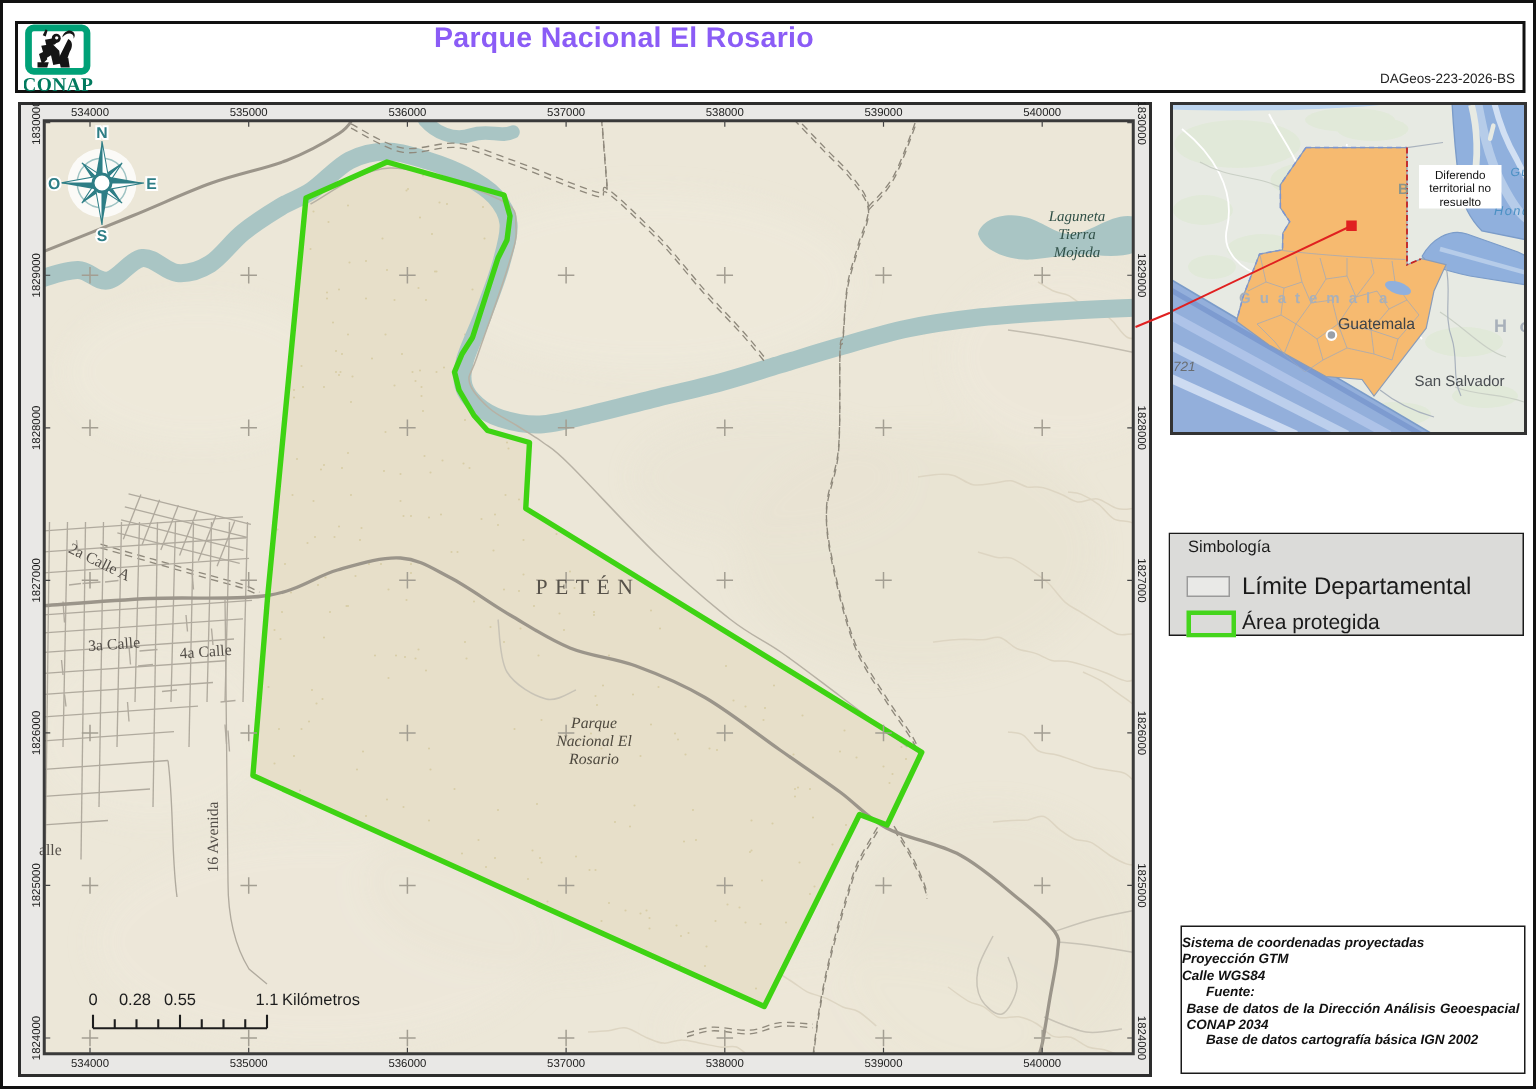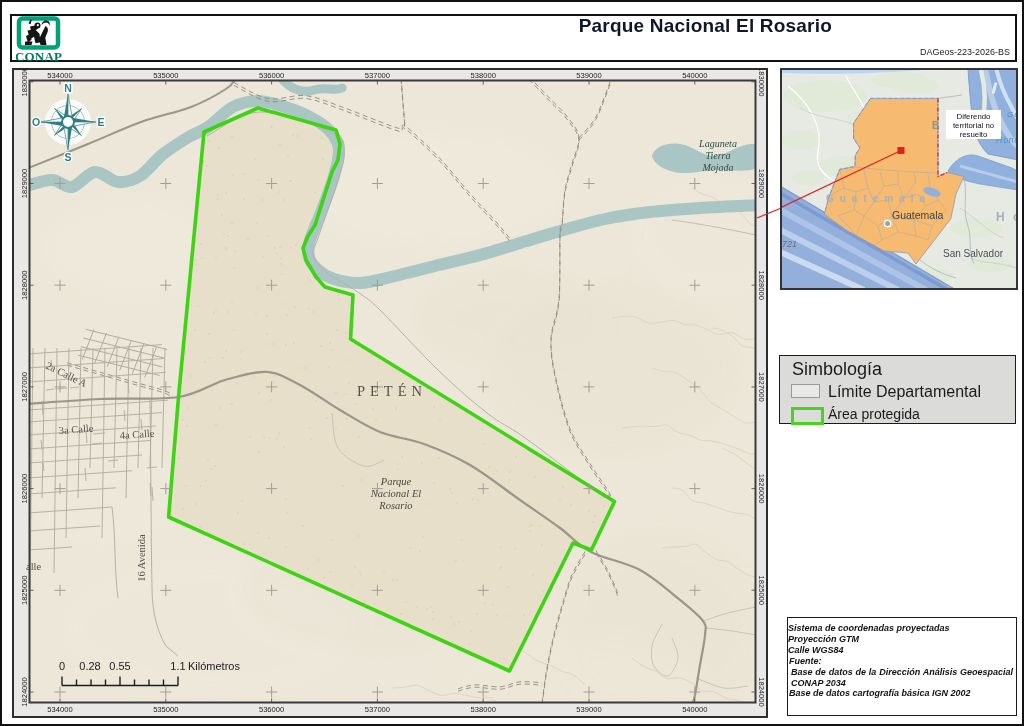--- a/index.html
+++ b/index.html
@@ -1,30 +1,30 @@
 <!DOCTYPE html>
 <html><head><meta charset="utf-8">
 <style>
 html,body{margin:0;padding:0;background:#fff;width:1024px;height:726px;overflow:hidden}
 body{font-family:"Liberation Sans", sans-serif;position:relative}
 .abs{position:absolute}
 #pageborder{left:0;top:0;width:1020px;height:722px;border:2px solid #111}
 #header{left:10px;top:14px;width:1003px;height:44px;border:2px solid #111;background:#fff}
-#title{left:0;top:15px;width:832px;text-align:right;font-size:19px;font-weight:bold;color:#0f172a;letter-spacing:0.2px}
+#title{left:0;top:15px;width:832px;text-align:center;font-size:19px;font-weight:bold;color:#8b5cf6;letter-spacing:0.2px}
 #dageos{left:0;top:47px;width:1010px;text-align:right;font-size:9px;color:#222}
 #simb{left:779px;top:355px;width:235px;height:67px;border:1.6px solid #1a1a1a;background:#dbdbd9}
-#simb .t{position:absolute;left:12px;top:3px;font-size:18px;color:#1a1a1a}
+#simb .t{position:absolute;left:12px;top:3px;font-size:11px;color:#1a1a1a}
 #simb .sw1{position:absolute;left:11px;top:28px;width:27px;height:12px;background:#e9e9e7;border:1px solid #9a9a9a}
 #simb .sw2{position:absolute;left:11px;top:51px;width:27px;height:12px;background:#dbdbd9;border:3px solid #44d51c}
 #simb .l1{position:absolute;left:48px;top:27px;font-size:16px;color:#1a1a1a}
 #simb .l2{position:absolute;left:48px;top:50px;font-size:14px;color:#1a1a1a}
 #info{left:787px;top:617px;width:228px;height:97px;border:1.6px solid #1a1a1a;background:#fff;font-style:italic;font-weight:bold;font-size:9px;line-height:10.9px;color:#111}
 #info .c{margin:0}
 #info .j{text-align:justify;margin:0 3px}
-#info p{margin:0 1px}
+#info p{margin:0 16px}
 </style></head>
 <body>
 <div class="abs" id="pageborder"></div>
 <div class="abs" id="header"></div>
 <div class="abs" id="title">Parque Nacional El Rosario</div>
 <div class="abs" id="dageos">DAGeos-223-2026-BS</div>
 <svg width="46" height="48" viewBox="0 0 46 48" style="position:absolute;left:16px;top:16px">
 <rect x="3" y="2.5" width="39" height="29" rx="3.5" fill="#fff" stroke="#00a177" stroke-width="4.5"></rect>
 <g fill="#151515">
 <path d="M14 10.5 l6.5 -1.2 2 2.6 -2 1.8 -5.5 0.9 z"></path>

